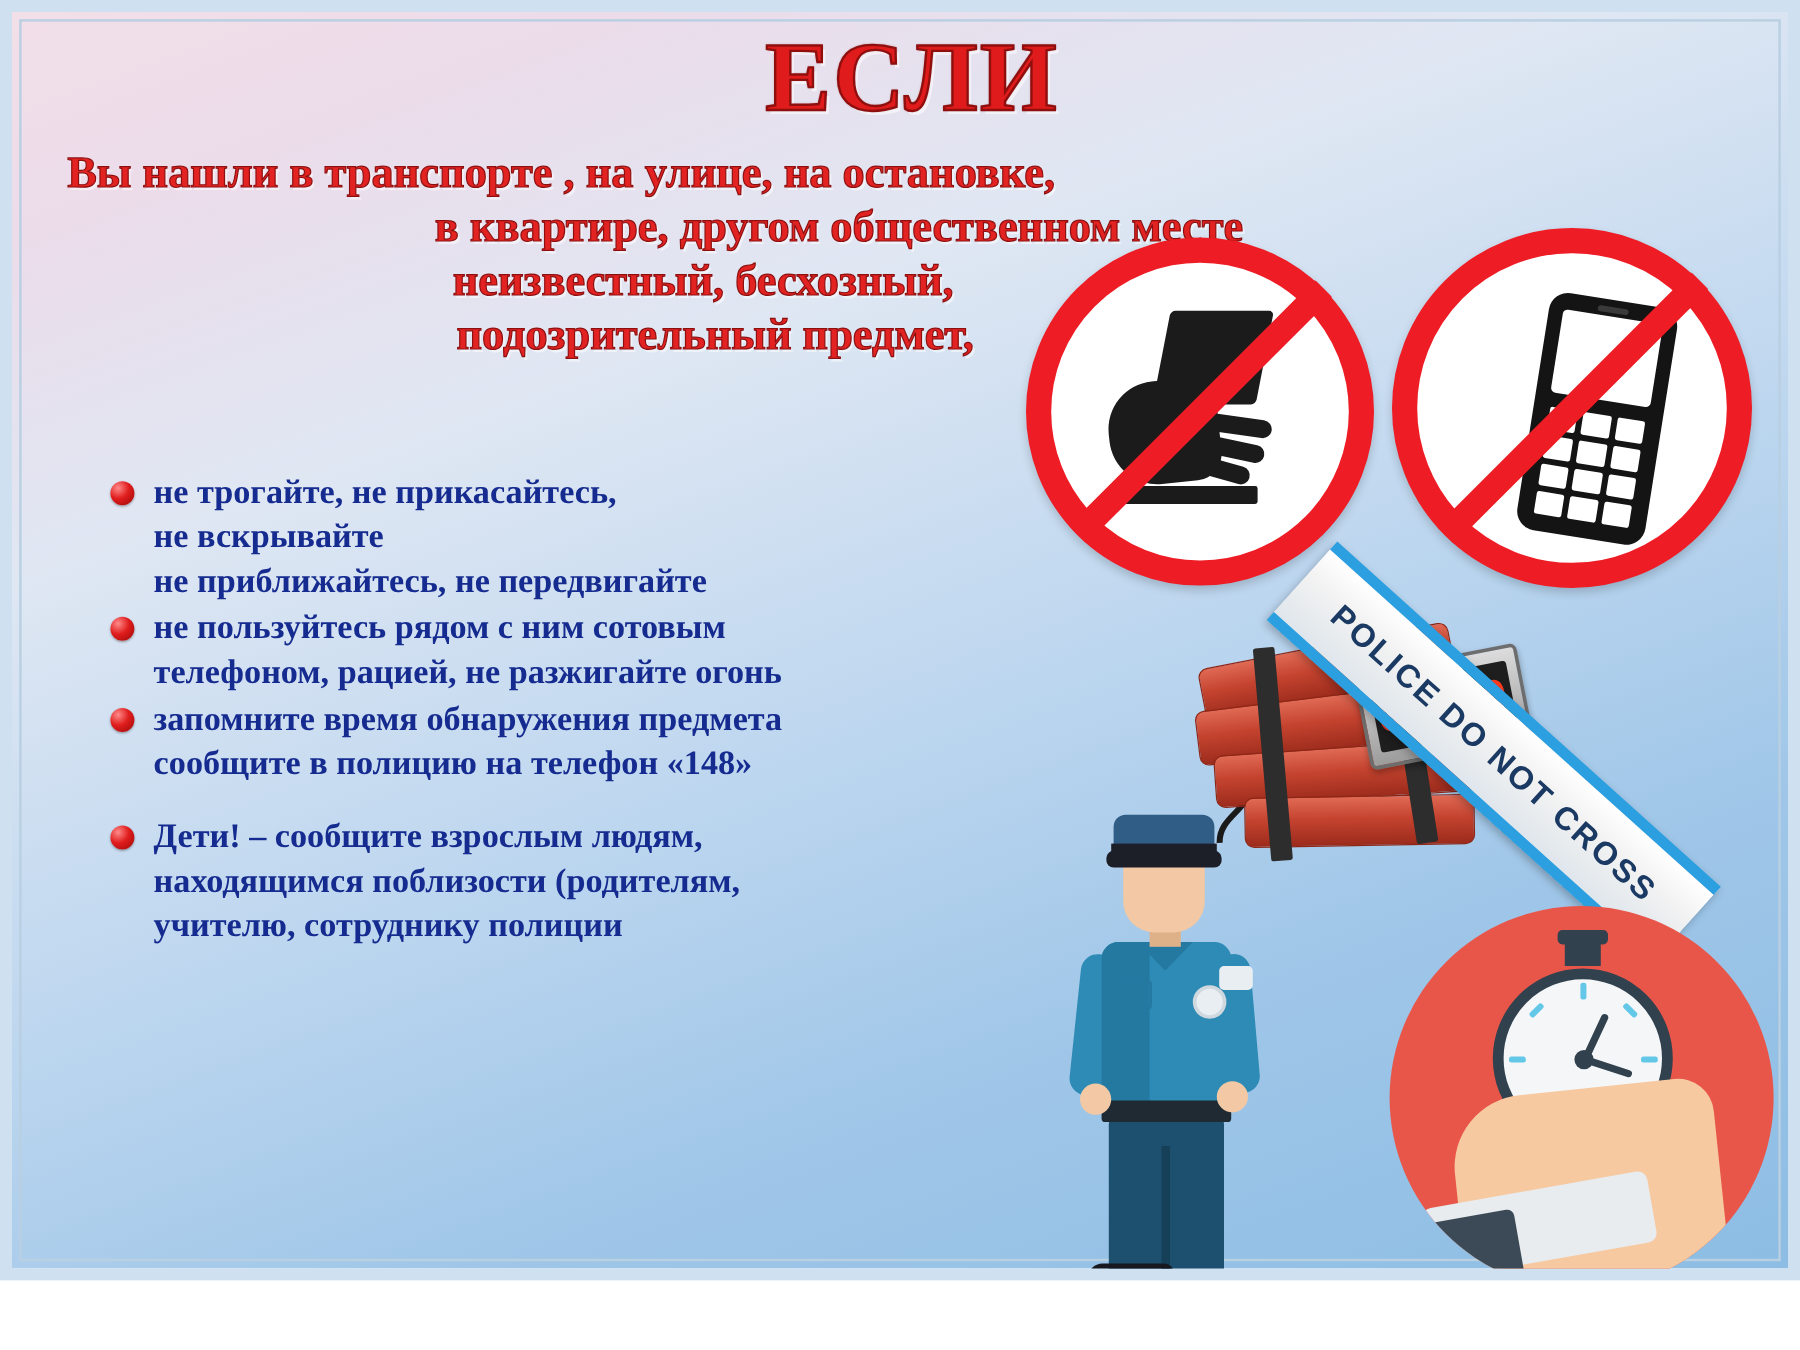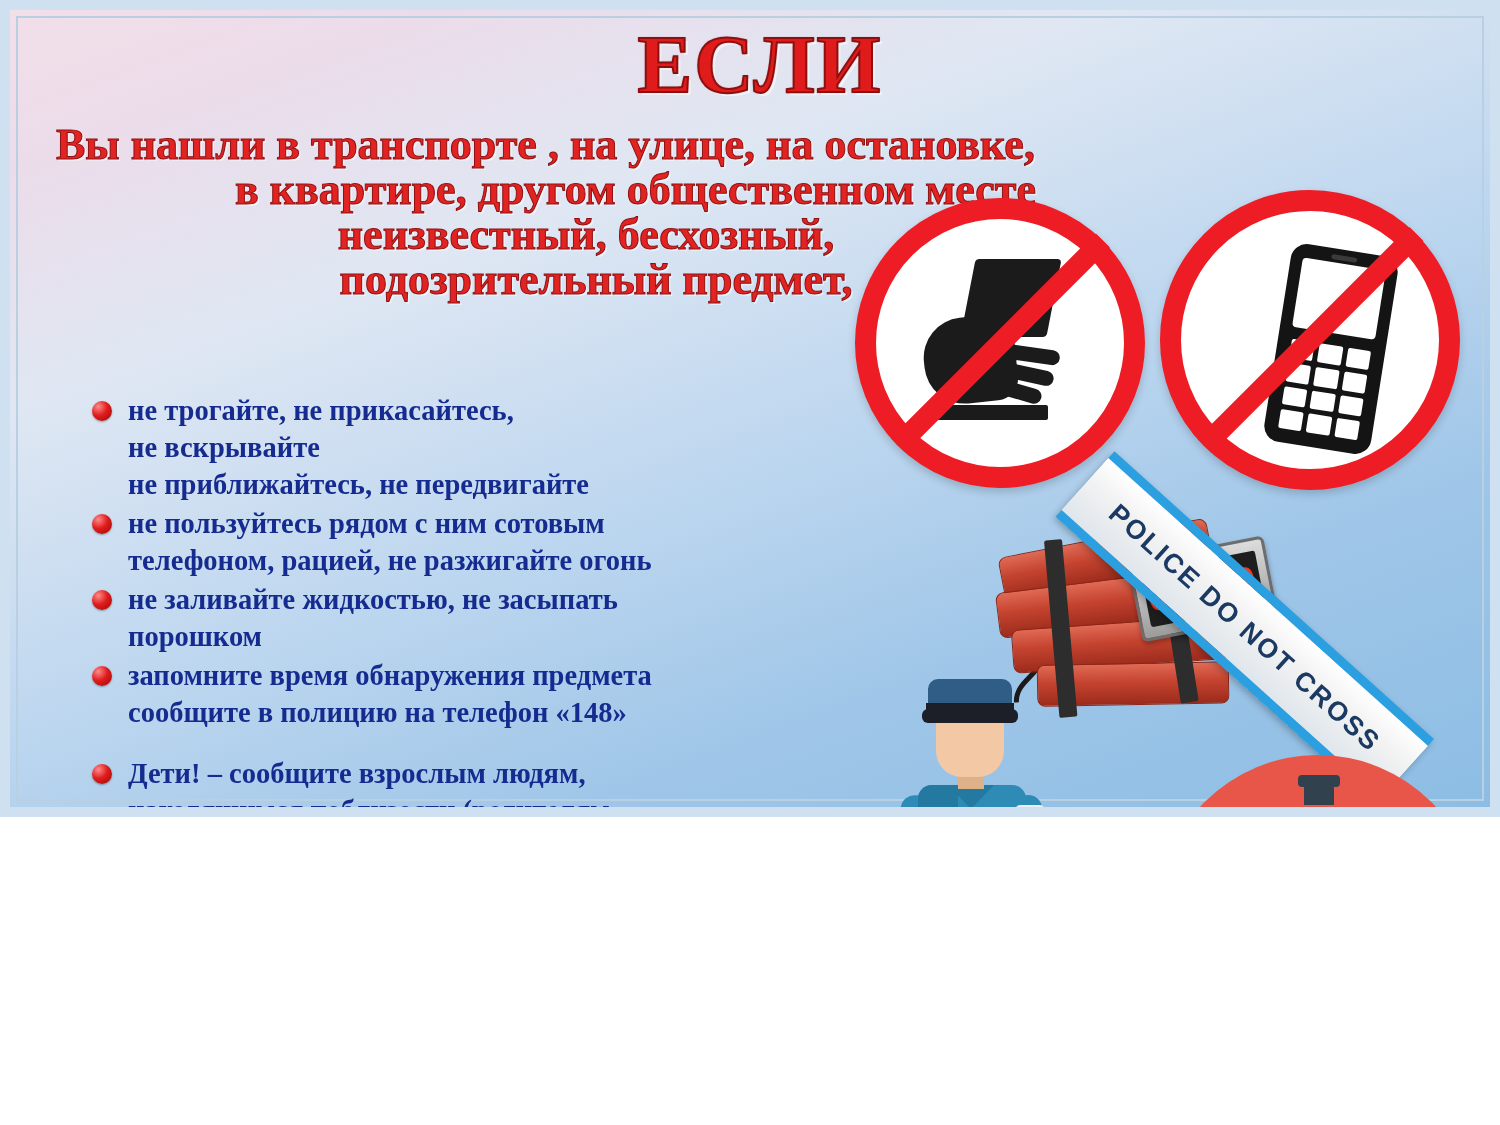--- a/index.html
+++ b/index.html
@@ -8,21 +8,21 @@
   }
   body {
     width: 1500px;
     height: 1125px;
     font-family: "Liberation Serif", serif;
     overflow: hidden;
   }
   #poster {
     position: relative;
     width: 1500px;
-    height: 817px;
+    height: 1067px;
     box-sizing: border-box;
     background: linear-gradient(160deg, #f2dfe8 0%, #ecdcea 12%, #dfe7f3 30%, #bcd6ef 55%, #9fc6e8 75%, #8dbde4 100%);
     border: 10px solid #cfe0f0;
     overflow: hidden;
   }
   #inner-frame {
     position: absolute;
     left: 6px; top: 6px; right: 6px; bottom: 6px;
     border: 2px solid #b9cfe2;
     pointer-events: none;
@@ -43,21 +43,21 @@
     text-shadow: 3px 3px 0 rgba(255,255,255,0.55), 0 0 2px #7d0c0c;
   }
   .subtitle {
     position: absolute;
     top: 112px;
     left: 36px;
     width: 990px;
     text-align: center;
     font-family: "Liberation Serif", serif;
     font-weight: bold;
-    font-size: 44px;
+    font-size: 37px;
     line-height: 45px;
     color: #e32222;
     -webkit-text-stroke: 1px #8c1010;
     text-shadow: 2px 2px 0 rgba(255,255,255,0.5);
   }
   .subtitle div { white-space: nowrap; }
   .sub-l1 { text-align: left; padding-left: 10px;}
   .sub-l2 { text-align: right; padding-left: 30px;}
   .sub-l3 { text-align: center; padding-left: 90px;}
   .sub-l4 { padding-left: 110px;}
@@ -379,25 +379,20 @@
 не вскрывайте
 не приближайтесь, не передвигайте</div>
     </div>
     <div class="bullet-row">
       <span class="bullet-dot"></span>
       <div class="bullet-text" style="white-space: pre-line;">не пользуйтесь рядом с ним сотовым
 телефоном, рацией, не разжигайте огонь</div>
     </div>
     <div class="bullet-row">
       <span class="bullet-dot"></span>
-      <div class="bullet-text" style="white-space: pre-line;">не заливайте жидкостью, не засыпать
-порошком</div>
-    </div>
-    <div class="bullet-row">
-      <span class="bullet-dot"></span>
       <div class="bullet-text" style="white-space: pre-line;">запомните время обнаружения предмета
 сообщите в полицию на телефон «148»</div>
     </div>
     <div class="gap"></div>
     <div class="bullet-row">
       <span class="bullet-dot"></span>
       <div class="bullet-text" style="white-space: pre-line;">Дети! – сообщите взрослым людям,
 находящимся поблизости (родителям,
 учителю, сотруднику полиции</div>
     </div>

